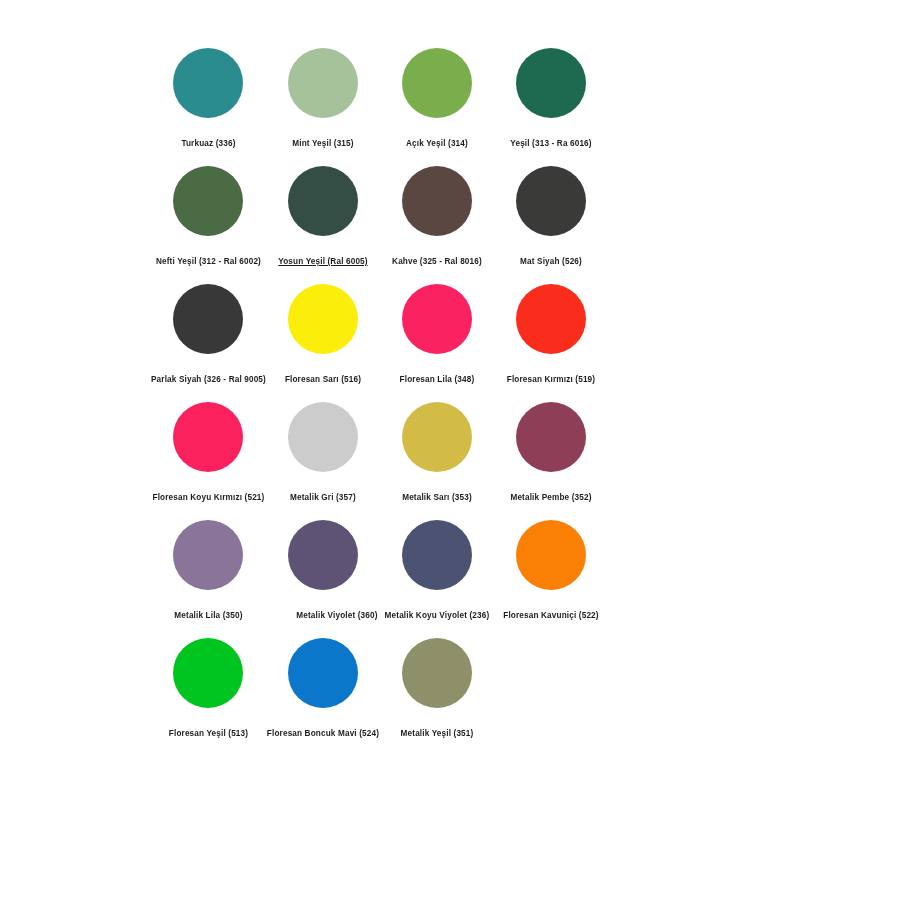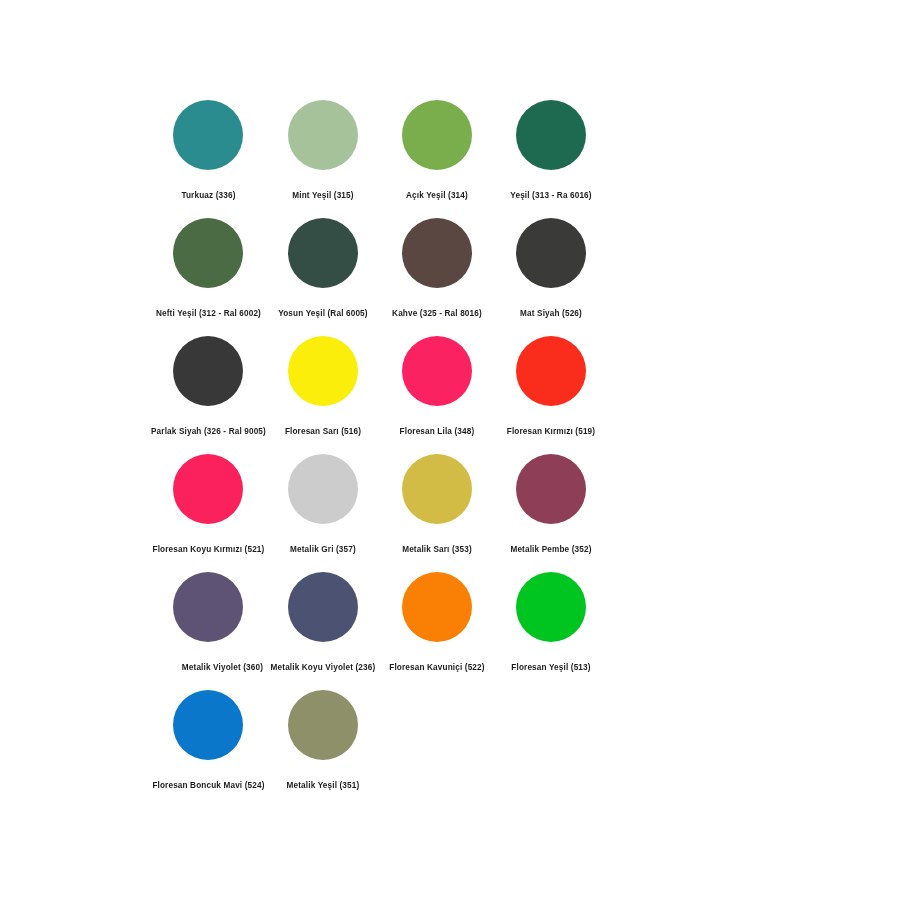--- a/index.html
+++ b/index.html
@@ -14,21 +14,21 @@
     font-family: "Liberation Sans", sans-serif;
     -webkit-font-smoothing: antialiased;
     overflow: hidden;
   }
 
   #swatch-board {
     position: relative;
     width: 759px;
     height: 900px;
     box-sizing: border-box;
-    padding-top: 100px;
+    padding-top: 48px;
     padding-left: 151px;
     padding-right: 151px;
   }
 
   .swatch-grid {
     display: grid;
     grid-template-columns: repeat(4, 1fr);
     grid-auto-rows: 118px;
     column-gap: 0px;
     row-gap: 0px;
@@ -80,21 +80,21 @@
       <div class="swatch-cell">
         <div class="swatch-dot" style="background-color: rgb(29, 106, 81);"></div>
         <div class="swatch-label" style="color: rgb(28, 28, 28);">Yeşil (313 - Ra 6016)</div>
       </div>
       <div class="swatch-cell">
         <div class="swatch-dot" style="background-color: rgb(74, 107, 67);"></div>
         <div class="swatch-label" style="color: rgb(28, 28, 28);">Nefti Yeşil (312 - Ral 6002)</div>
       </div>
       <div class="swatch-cell">
         <div class="swatch-dot" style="background-color: rgb(52, 78, 70);"></div>
-        <div class="swatch-label" style="color: rgb(28, 28, 28);">Yosun Yeşil (Ral 6005)</div>
+        <div class="swatch-label" style="color: rgb(28, 28, 28); text-decoration: underline;">Yosun Yeşil (Ral 6005)</div>
       </div>
       <div class="swatch-cell">
         <div class="swatch-dot" style="background-color: rgb(90, 71, 65);"></div>
         <div class="swatch-label" style="color: rgb(28, 28, 28);">Kahve (325 - Ral 8016)</div>
       </div>
       <div class="swatch-cell">
         <div class="swatch-dot" style="background-color: rgb(58, 58, 56);"></div>
         <div class="swatch-label" style="color: rgb(28, 28, 28);">Mat Siyah (526)</div>
       </div>
       <div class="swatch-cell">
@@ -123,20 +123,24 @@
       </div>
       <div class="swatch-cell">
         <div class="swatch-dot" style="background-color: rgb(210, 188, 70);"></div>
         <div class="swatch-label" style="color: rgb(28, 28, 28);">Metalik Sarı (353)</div>
       </div>
       <div class="swatch-cell">
         <div class="swatch-dot" style="background-color: rgb(142, 62, 86);"></div>
         <div class="swatch-label" style="color: rgb(28, 28, 28);">Metalik Pembe (352)</div>
       </div>
       <div class="swatch-cell">
+        <div class="swatch-dot" style="background-color: rgb(138, 116, 153);"></div>
+        <div class="swatch-label" style="color: rgb(28, 28, 28);">Metalik Lila (350)</div>
+      </div>
+      <div class="swatch-cell">
         <div class="swatch-dot" style="background-color: rgb(94, 83, 117);"></div>
         <div class="swatch-label" style="color: rgb(28, 28, 28); margin-left: 28px;">Metalik Viyolet (360)</div>
       </div>
       <div class="swatch-cell">
         <div class="swatch-dot" style="background-color: rgb(76, 83, 114);"></div>
         <div class="swatch-label" style="color: rgb(28, 28, 28);">Metalik Koyu Viyolet (236)</div>
       </div>
       <div class="swatch-cell">
         <div class="swatch-dot" style="background-color: rgb(249, 127, 5);"></div>
         <div class="swatch-label" style="color: rgb(28, 28, 28);">Floresan Kavuniçi (522)</div>

